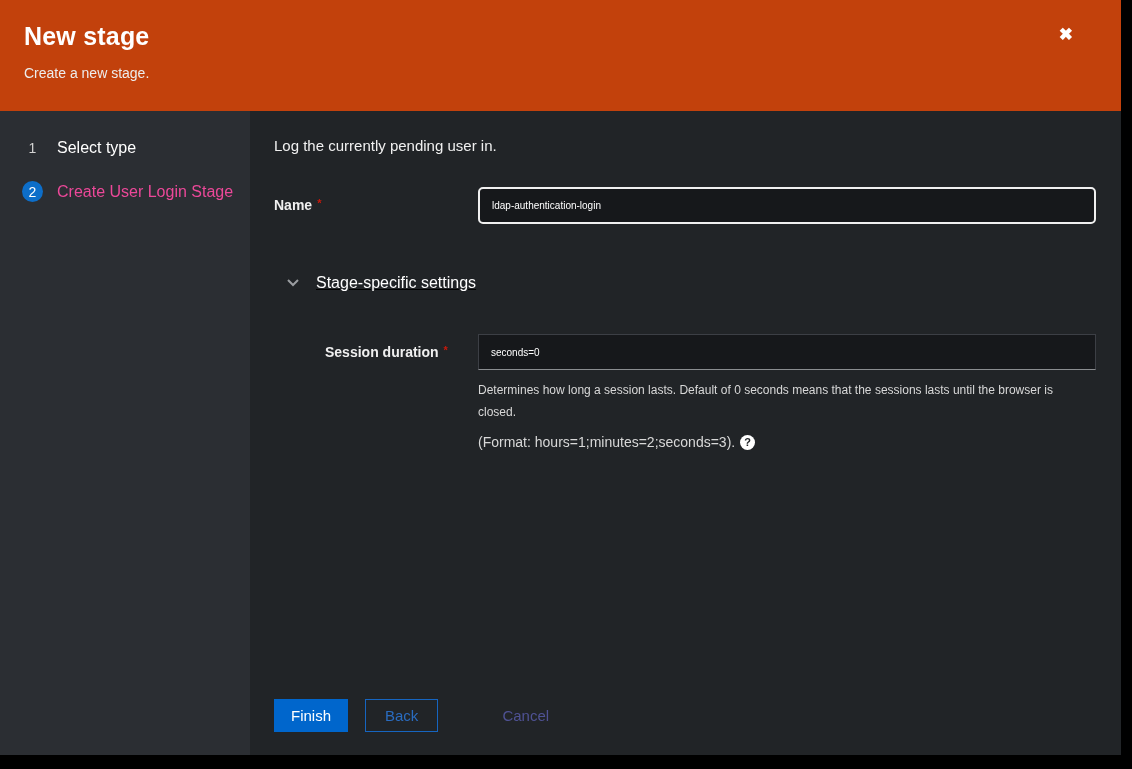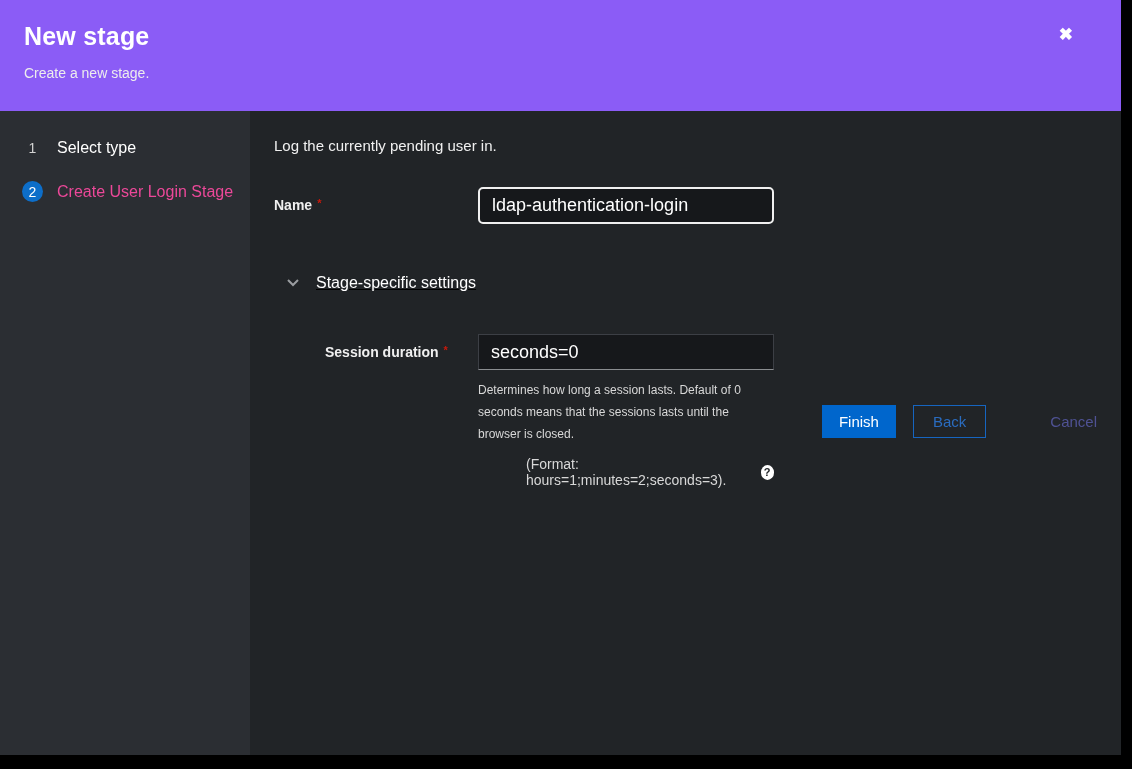--- a/index.html
+++ b/index.html
@@ -11,21 +11,21 @@
   }
   .modal {
     position: absolute; left: 0; top: 0;
     width: 1121px; height: 755px;
     display: flex; flex-direction: column;
     background: #212427;
   }
   
   .wizard-header {
     position: relative;
-    background: #8b5cf6;
+    background: #c2410c;
     height: 111px;
     padding: 22px 66px 0 24px;
     flex: 0 0 auto;
   }
   .wizard-title {
     color: #fff; font-size: 25px; font-weight: 600; letter-spacing: .2px;
   }
   .wizard-subtitle {
     color: #ededed; font-size: 14px; margin-top: 14px;
   }
@@ -53,39 +53,39 @@
     display: inline-flex; align-items: center; justify-content: center;
     border-radius: 50%;
     color: #d2d2d2; font-size: 14px; line-height: 1;
     margin-right: 14px; margin-top: 1px;
   }
   .nav-step.current .step-num { background: #0d6ec9; color: #fff; }
   .step-label { color: #fff; font-size: 16px; line-height: 24px; }
   .nav-step.current .step-label { color: #ec4899; }
   
   .wizard-main {
-    flex: 1 1 auto; display: flex; flex-direction: row;
+    flex: 1 1 auto; display: flex; flex-direction: column;
     background: #212427; min-width: 0;
   }
   .main-scroll { flex: 1 1 auto; padding: 26px 24px 0 24px; }
   .intro-text { color: #f0f0f0; font-size: 15px; margin-bottom: 33px; }
   .form-row { display: flex; align-items: flex-start; }
   .form-label {
     width: 204px; flex: 0 0 204px;
     color: #f0f0f0; font-size: 14px; font-weight: 700;
     padding-top: 10px;
   }
   .required {
     color: #c9190b; font-size: 11px; vertical-align: top; margin-left: 5px;
   }
   .field-col { flex: 1 1 auto; max-width: 618px; }
   .text-input {
     width: 100%; height: 36px;
     background: #16181b; color: #fff;
-    font-family: inherit; font-size: 18px;
+    font-family: inherit; font-size: 10px;
     padding: 0 12px;
     border: 1px solid #3c3f45; border-bottom-color: #8a8d90;
     outline: none;
   }
   .text-input.focused {
     height: 37px;
     border: 2px solid #f0f0f0; border-radius: 5px;
   }
   
   .group-header {
@@ -101,21 +101,21 @@
   }
   .group-title { color: #fff; font-size: 16px; }
   .group-body { margin: 42px 0 0 51px; }
   .group-body .form-label { width: 153px; flex: 0 0 153px; }
   .help-text {
     color: #d8d8d8; font-size: 12px; line-height: 22px; margin-top: 9px;
     max-width: 600px;
   }
   .format-line {
     color: #d8d8d8; font-size: 14px; margin-top: 11px;
-    display: flex; align-items: center; margin-left: 48px;
+    display: flex; align-items: center;
   }
   .help-icon {
     width: 15px; height: 15px; margin-left: 5px;
     background: #fff; color: #212427; border-radius: 50%;
     display: inline-flex; align-items: center; justify-content: center;
     font-size: 11px; font-weight: 700; cursor: pointer;
   }
   
   .wizard-footer {
     flex: 0 0 auto;

